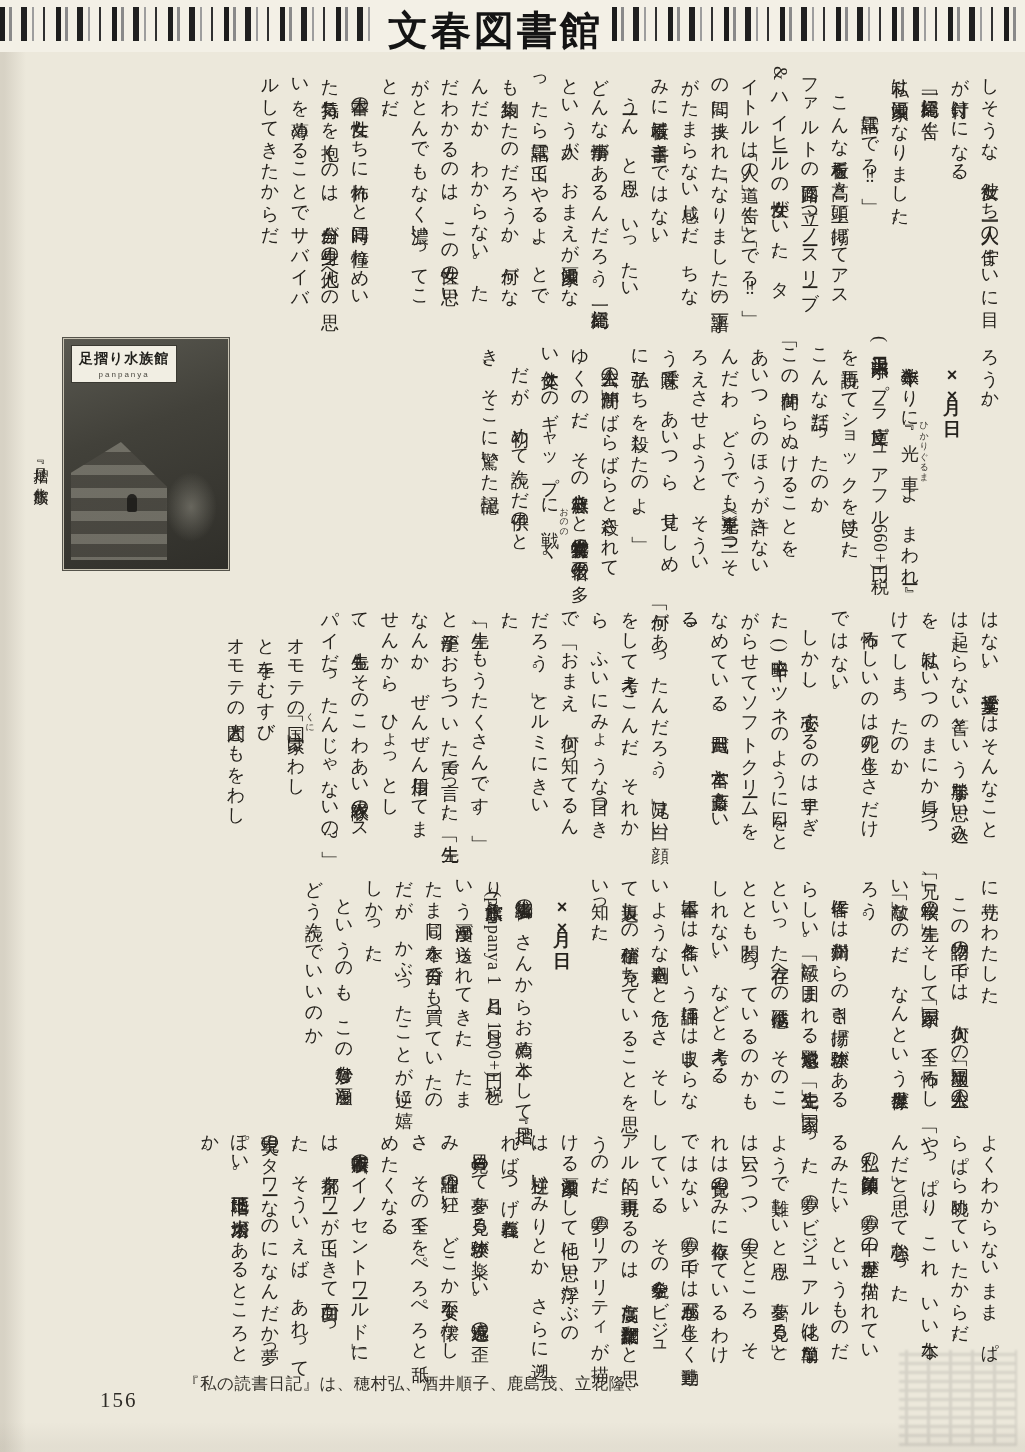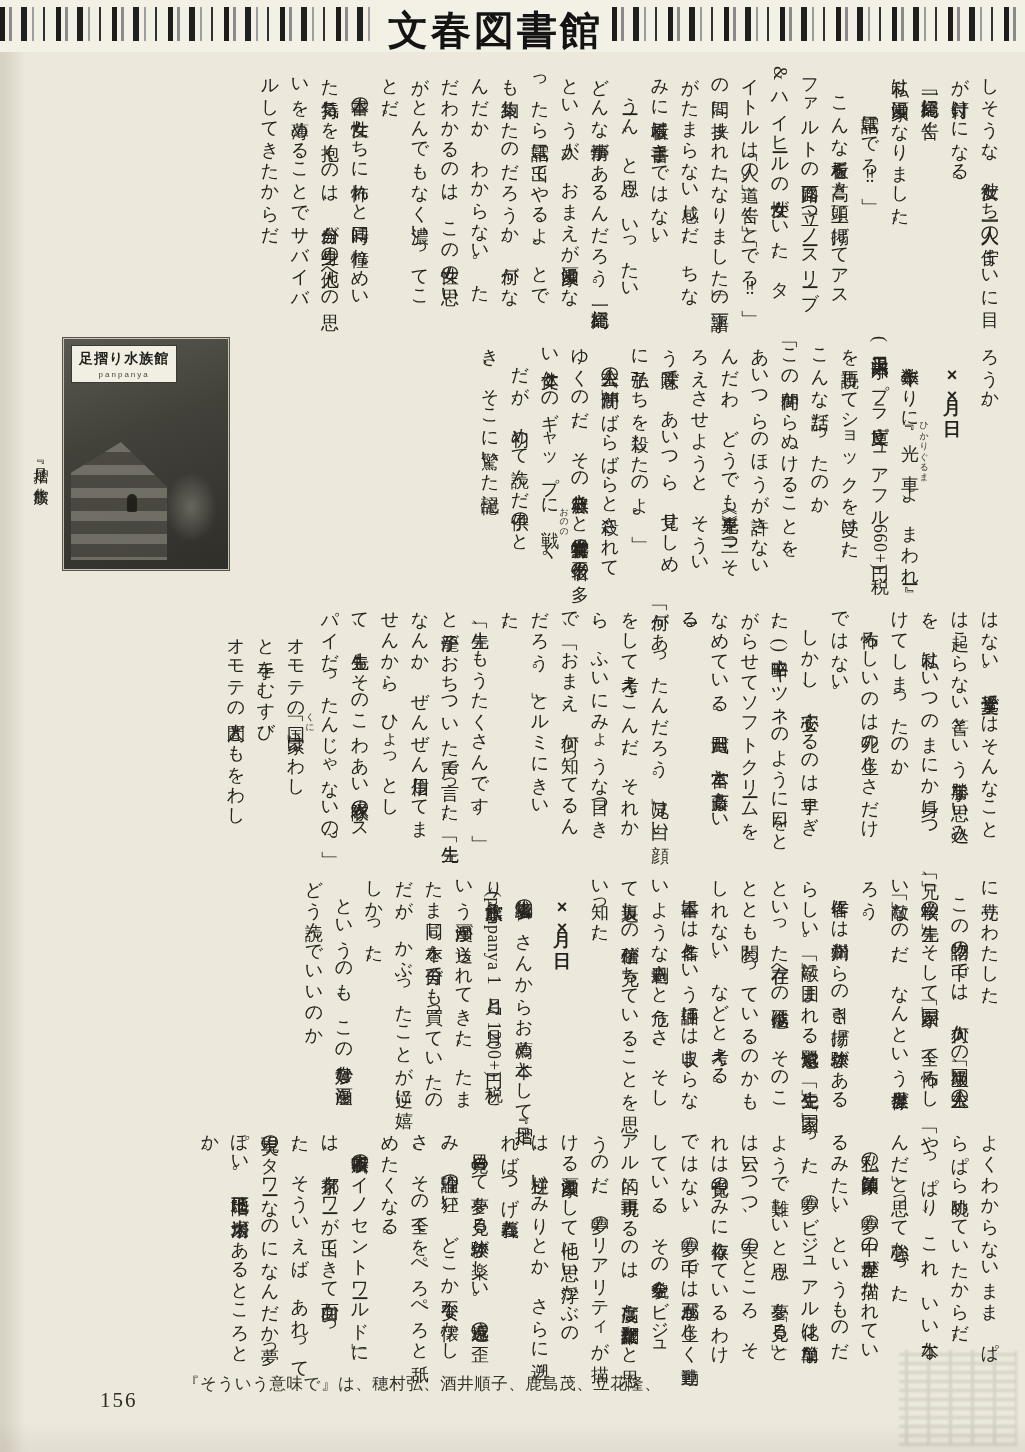--- a/index.html
+++ b/index.html
@@ -160,17 +160,17 @@
   <div id="cover-glow"></div>
   <div id="cover-figure"></div>
   <div id="cover-label">
     <div id="cover-title">足摺り水族館</div>
     <div id="cover-author">panpanya</div>
   </div>
 </div>
 <div id="cover-caption">『足摺り水族館』</div>
 
 <div id="footer-note">
-  <div>『そういう意味で』は、穂村弘、酒井順子、鹿島茂、立花隆、</div>
+  <div>『私の読書日記』は、穂村弘、酒井順子、鹿島茂、立花隆、</div>
 </div>
 <div id="page-number">156</div>
 
 <div id="bleed"></div>
 
 </body></html>

